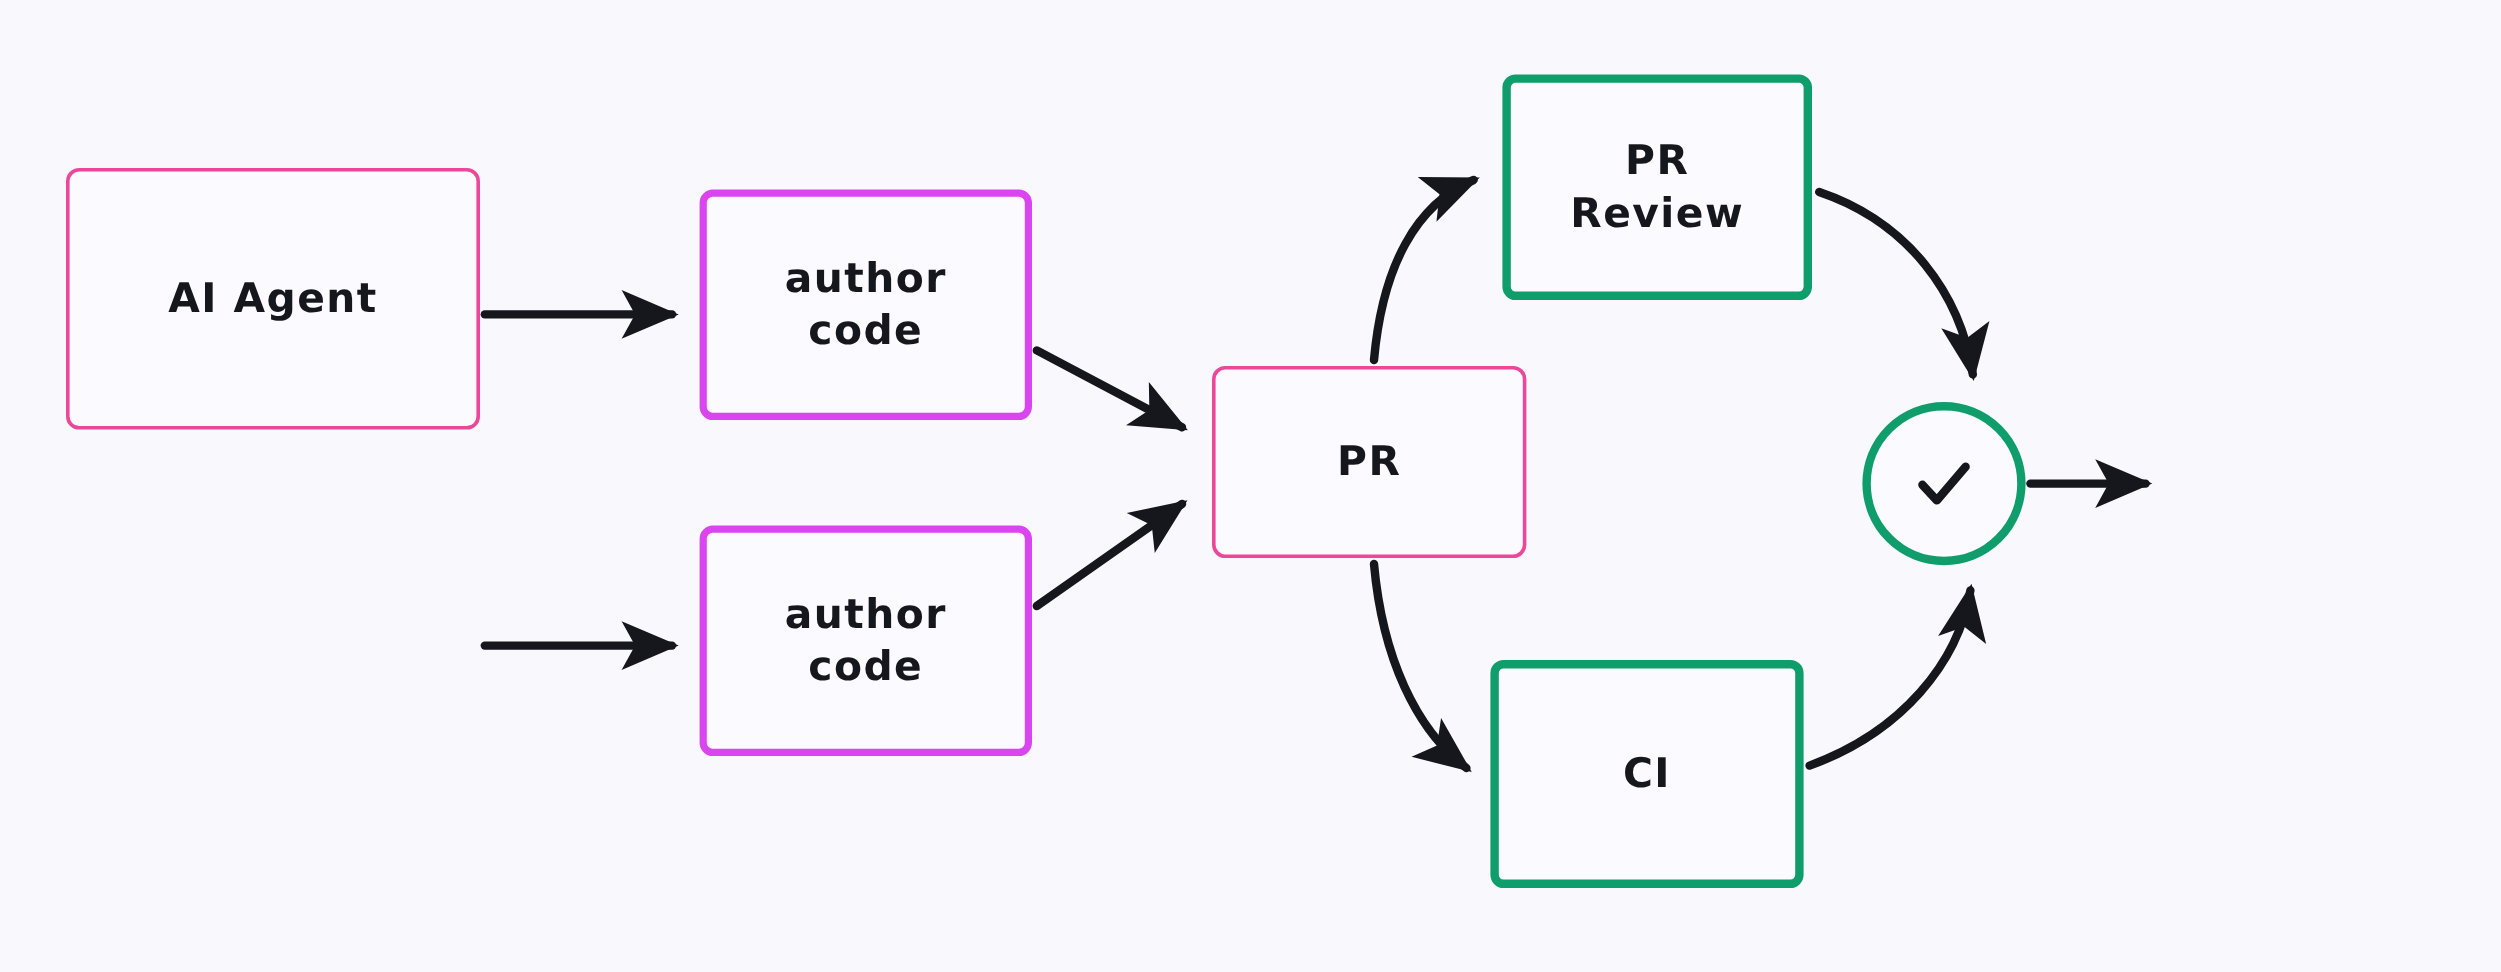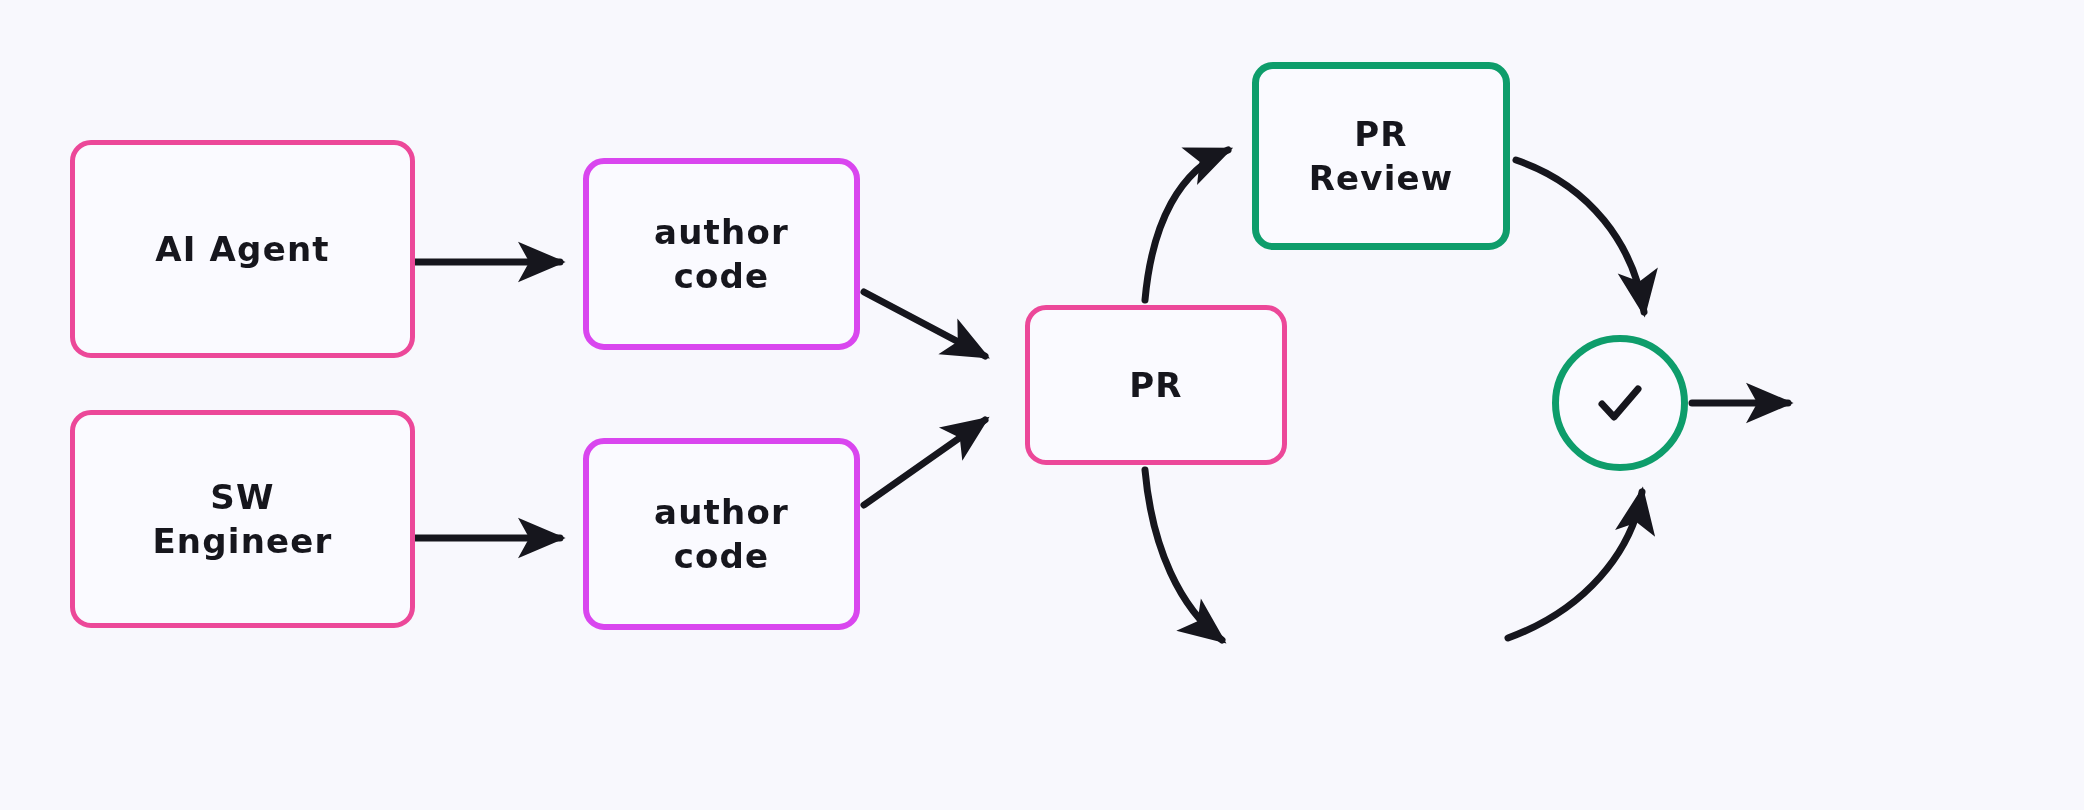--- a/index.html
+++ b/index.html
@@ -29,34 +29,34 @@
     pointer-events: none;
   }
   .node {
     position: absolute;
     box-sizing: border-box;
     background: #fafaff;
     display: flex;
     align-items: center;
     justify-content: center;
     text-align: center;
-    border-radius: 21px;
+    border-radius: 11px;
     z-index: 2;
   }
   .node .node-label {
     font-family: "DejaVu Sans", sans-serif;
     font-weight: 700;
     font-size: 34px;
     line-height: 1.30;
     letter-spacing: 1.2px;
     color: #16161d;
     white-space: pre-line;
     user-select: none;
   }
-  .node.dark  { border: 5px solid #ec4899; margin-left: 15px; }
+  .node.dark  { border: 3px solid #ec4899; }
   .node.blue  { border: 6px solid #d946ef; }
   .node.green { border: 7px solid #0e9d6b; }
 
   .check-node {
     position: absolute;
     box-sizing: border-box;
     border-radius: 50%;
     border: 7px solid #0e9d6b;
     background: #fafaff;
     z-index: 3;
@@ -112,44 +112,43 @@
 
     <g>
       <path d="M 1692,403 L 1788,403" fill="none" stroke="#16161d" stroke-width="7" stroke-linecap="round" marker-end="url(#arrowhead)"></path>
     </g>
   </svg>
 
   <div class="node dark" style="left:55px; top:140px; width:345px; height:218px;">
     <span class="node-label">AI Agent</span>
   </div>
 
-  <div class="node dark" style="left:55px; top:410px; width:345px; height:218px;">
-    <span class="node-label">SW
-Engineer</span>
-  </div>
 
   <div class="node blue" style="left:583px; top:158px; width:277px; height:192px;">
     <span class="node-label">author
 code</span>
   </div>
 
   <div class="node blue" style="left:583px; top:438px; width:277px; height:192px;">
     <span class="node-label">author
 code</span>
   </div>
 
   <div class="node dark" style="left:1010px; top:305px; width:262px; height:160px;">
     <span class="node-label">PR</span>
   </div>
 
   <div class="node green" style="left:1252px; top:62px; width:258px; height:188px;">
     <span class="node-label">PR
 Review</span>
   </div>
 
+  <div class="node green" style="left:1242px; top:550px; width:261px; height:190px;">
+    <span class="node-label">CI</span>
+  </div>
 
 
   <div class="check-node" style="left:1552px; top:335px; width:136px; height:136px;">
     <span>
       <svg width="72" height="72" viewBox="0 0 72 72" xmlns="http://www.w3.org/2000/svg">
         <path d="M18 37 L30 50 L54 22" fill="none" stroke="#16161d" stroke-width="7" stroke-linecap="round" stroke-linejoin="round"></path>
       </svg>
     </span>
   </div>
 

